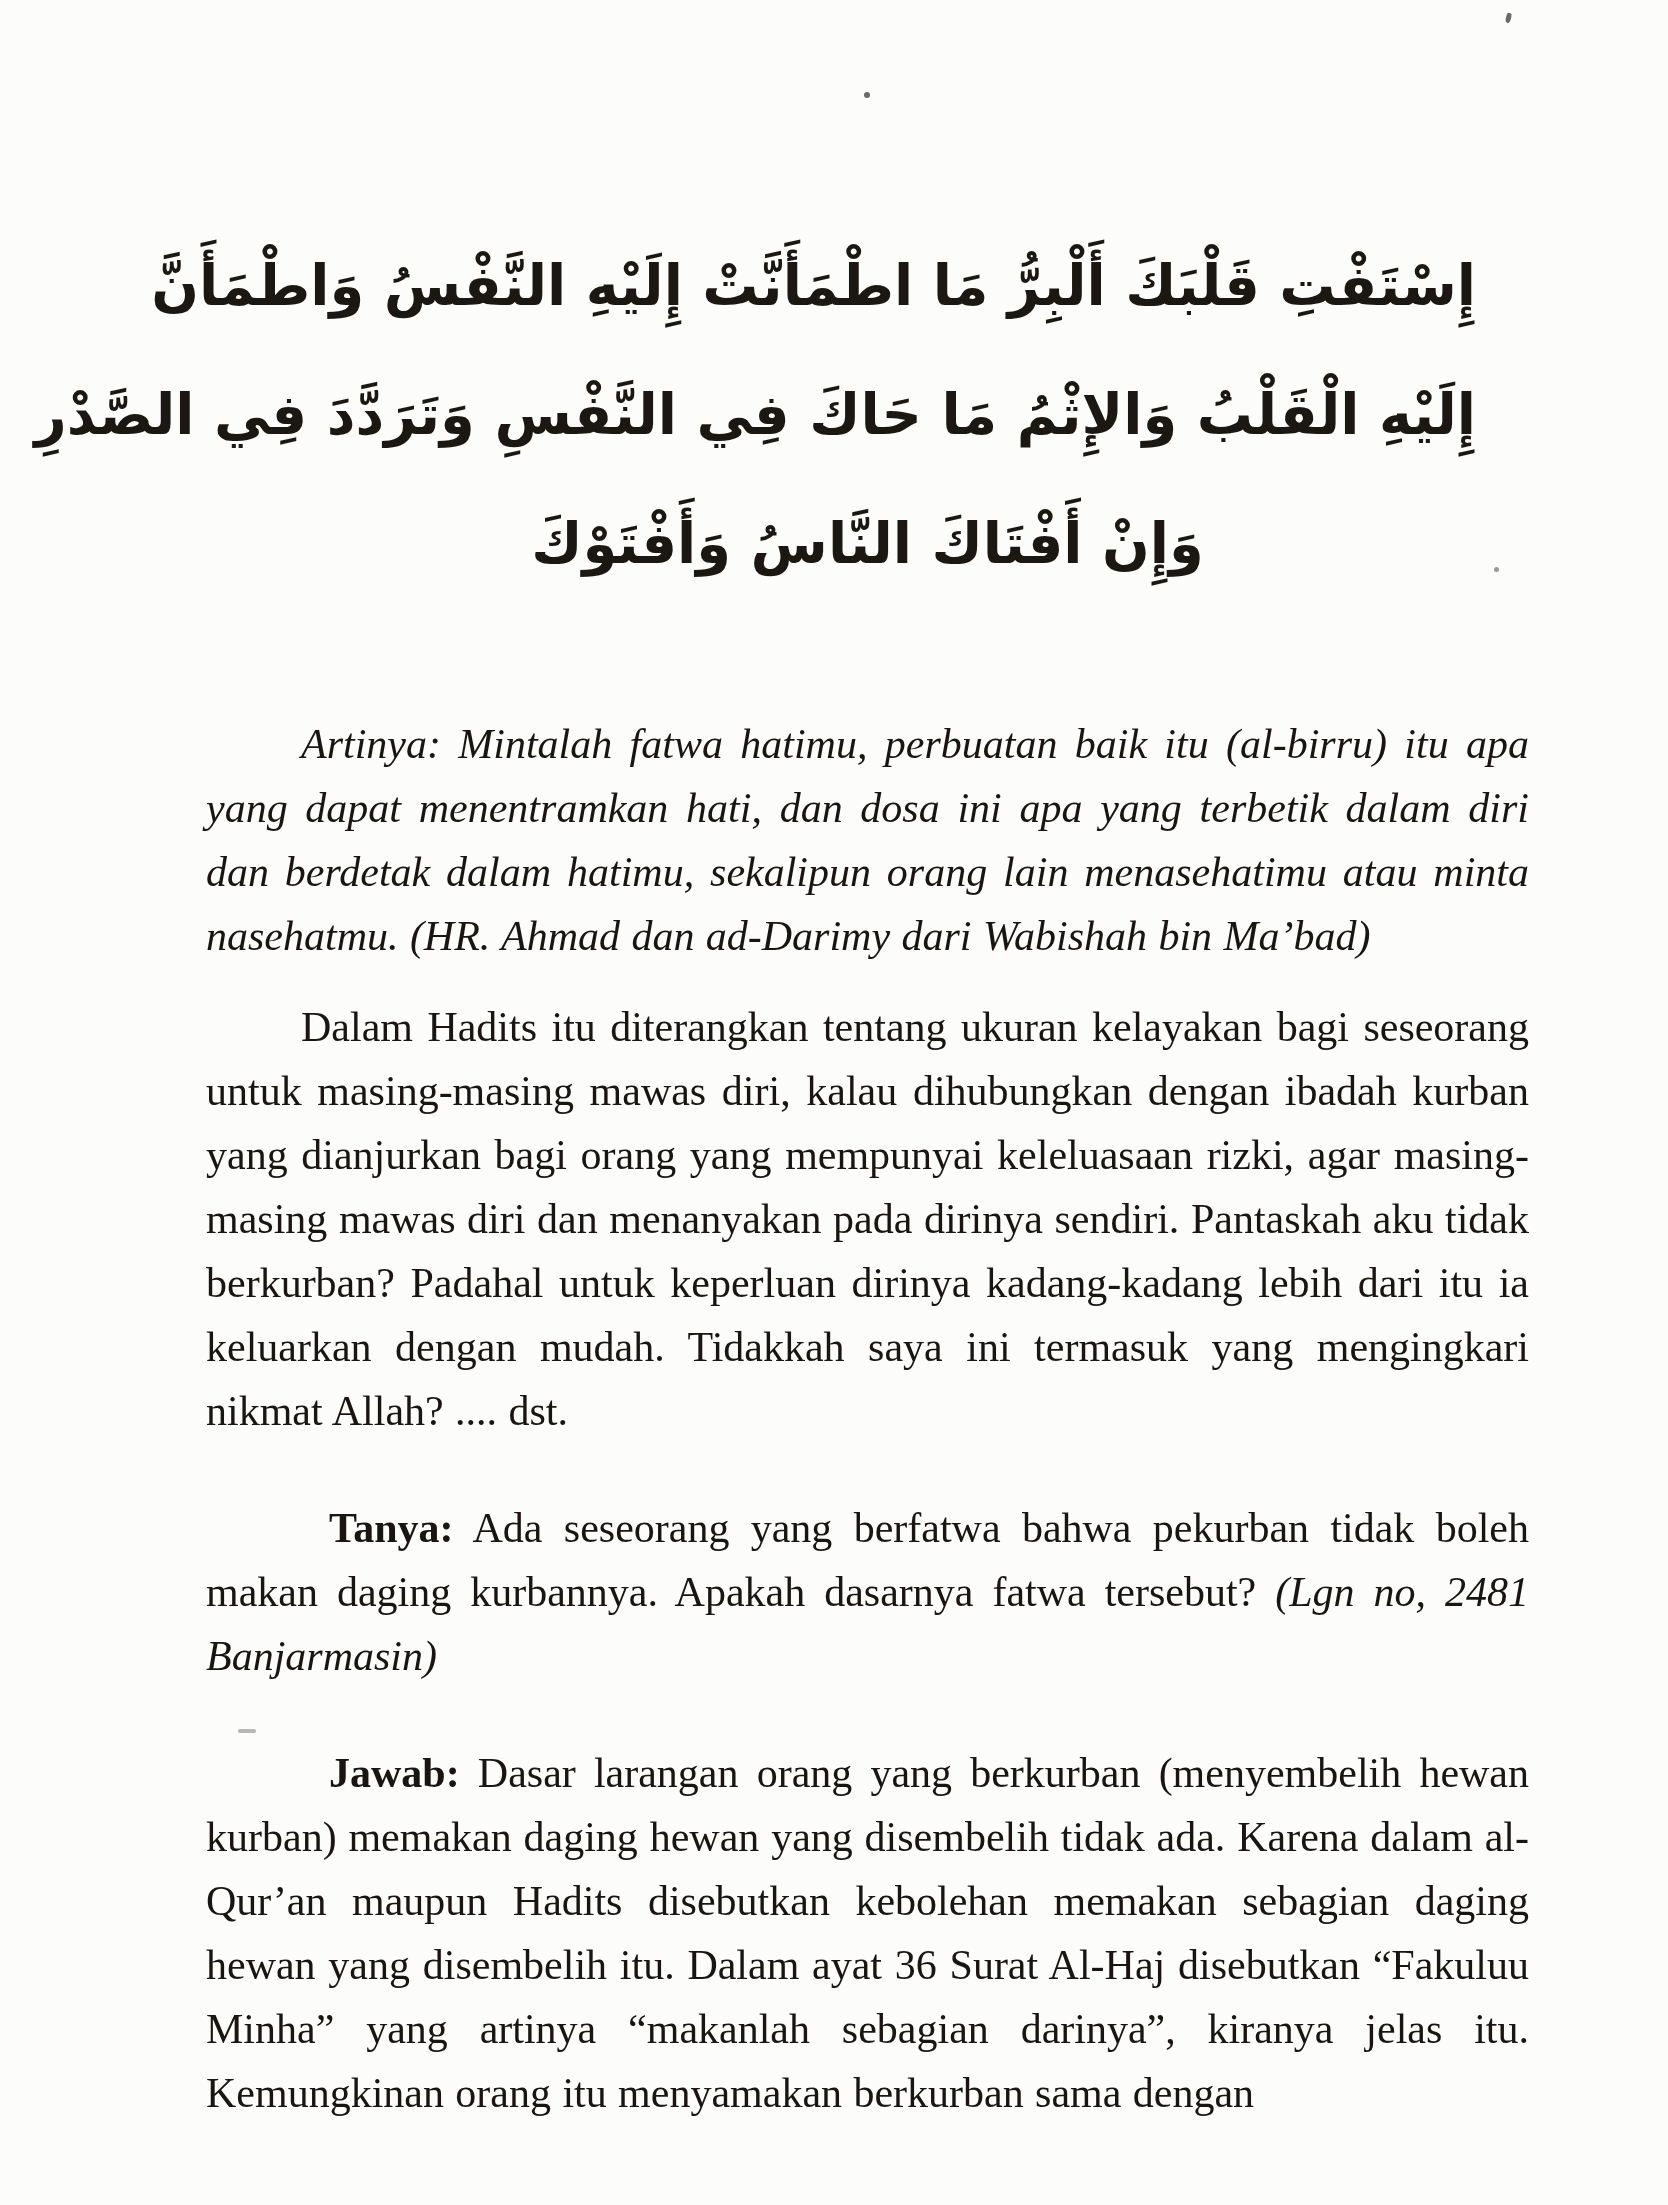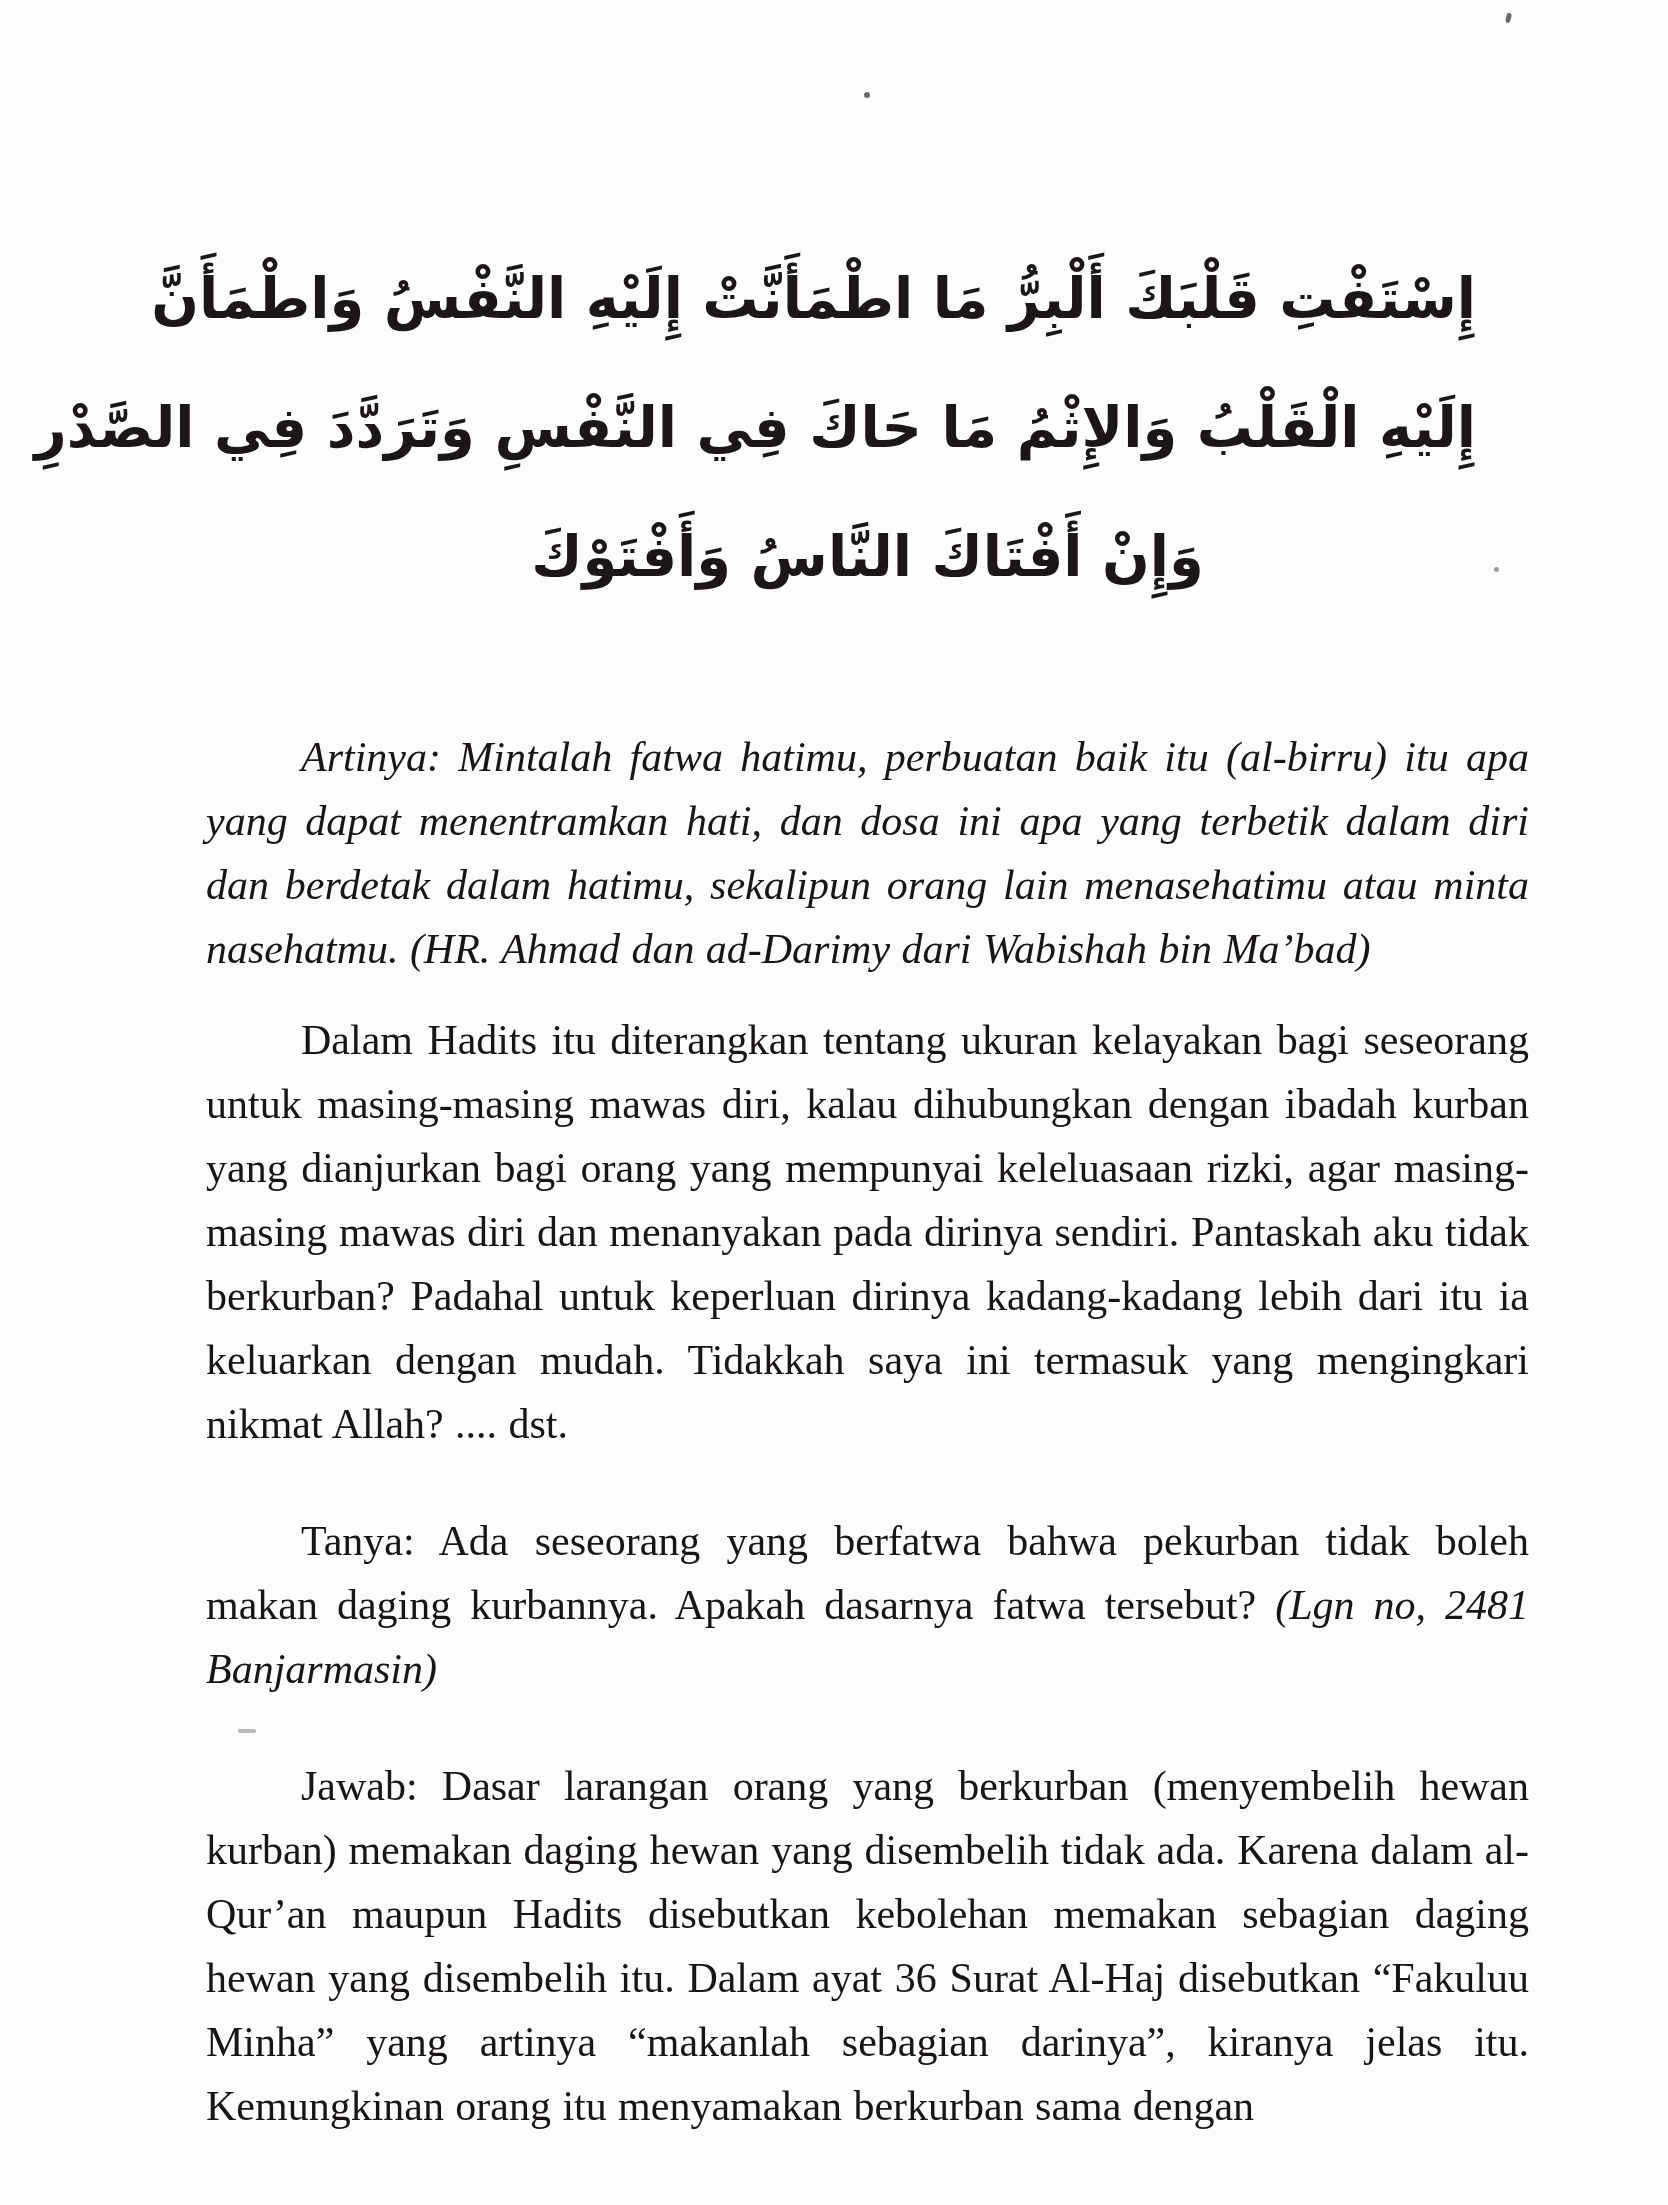--- a/index.html
+++ b/index.html
@@ -7,21 +7,21 @@
   body {
     position: relative;
     background: #fcfcfa;
     color: #181512;
     font-family: "Liberation Serif", serif;
     overflow: hidden;
   }
   .page-content {
     position: absolute;
     left: 206px;
-    top: 234px;
+    top: 221px;
     width: 1323px;
   }
   .arabic-block {
     direction: rtl;
     text-align: center;
     font-family: "DejaVu Sans", sans-serif;
     color: #1b1813;
     padding: 0 53px;
   }
   .ar-line {
@@ -47,21 +47,21 @@
   .para.italic {
     font-style: italic;
     margin-top: 104px;
   }
   .section-heading {
     font-size: 35px;
     font-weight: 700;
     margin-top: 73px;
     letter-spacing: 0.2px;
   }
-  .para .label { font-weight: 400; }
+  .para .label { font-weight: 700; margin-left: 28px; }
   .para .ref { font-style: italic; }
   .para.tanya { margin-top: 53px; }
   .para.jawab { margin-top: 53px; }
   
   .speck {
     position: absolute;
     background: #3a3a3a;
     border-radius: 50%;
     opacity: 0.75;
   }

